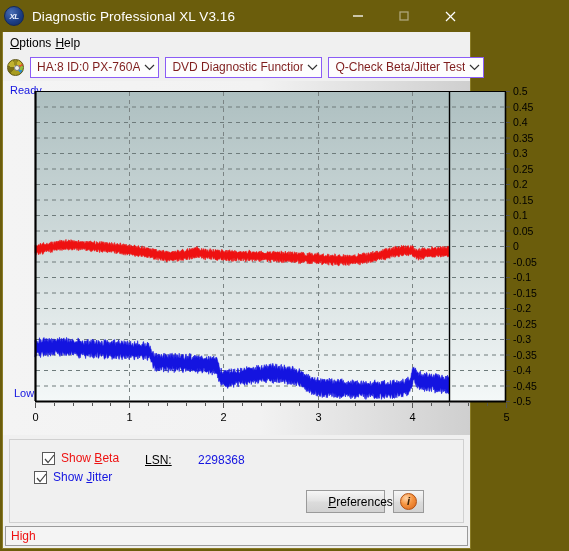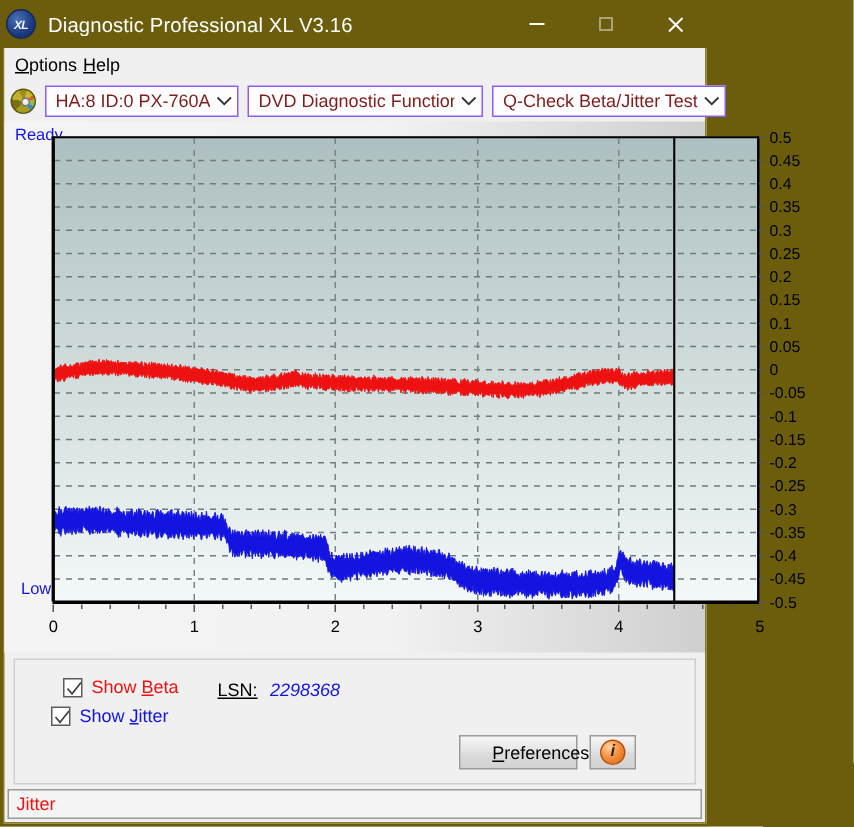--- a/index.html
+++ b/index.html
@@ -147,22 +147,22 @@
   .chk-label { font-size:12px; white-space:nowrap; }
   .chk-label u { text-decoration:underline; }
   .c-red { color:#ee1111; }
   .c-blue { color:#1414e0; }
 
   #lsn-label {
     position:absolute; left:135px; top:13px;
     font-size:12px; color:#000;text-decoration:underline;
   }
   #lsn-value {
-    position:absolute; left:170px; top:13px;
-    font-size:12px; color:#1414e0;font-style:italic;
+    position:absolute; left:188px; top:13px;
+    font-size:12px; color:#1414e0;
   }
 
   .btn {
     position:absolute;
     background:linear-gradient(to bottom,#f6f6f6,#e3e3e3 48%,#dcdcdc 52%,#d2d2d2);
     border:1px solid #9a9a9a;
     font-size:12px; color:#000;
     display:flex; align-items:center; justify-content:center;
   }
   .btn u { text-decoration:underline; }
@@ -413,17 +413,17 @@
         <span><u>P</u>references</span>
       </div>
 
       <div class="btn" id="btn-info">
         <span class="info-circle">i</span>
       </div>
 
     </div>
 
     <div class="statusbar">
-      <span>Jitter</span>
+      <span>High</span>
     </div>
 
   </div>
 </div>
 
 </body></html>

